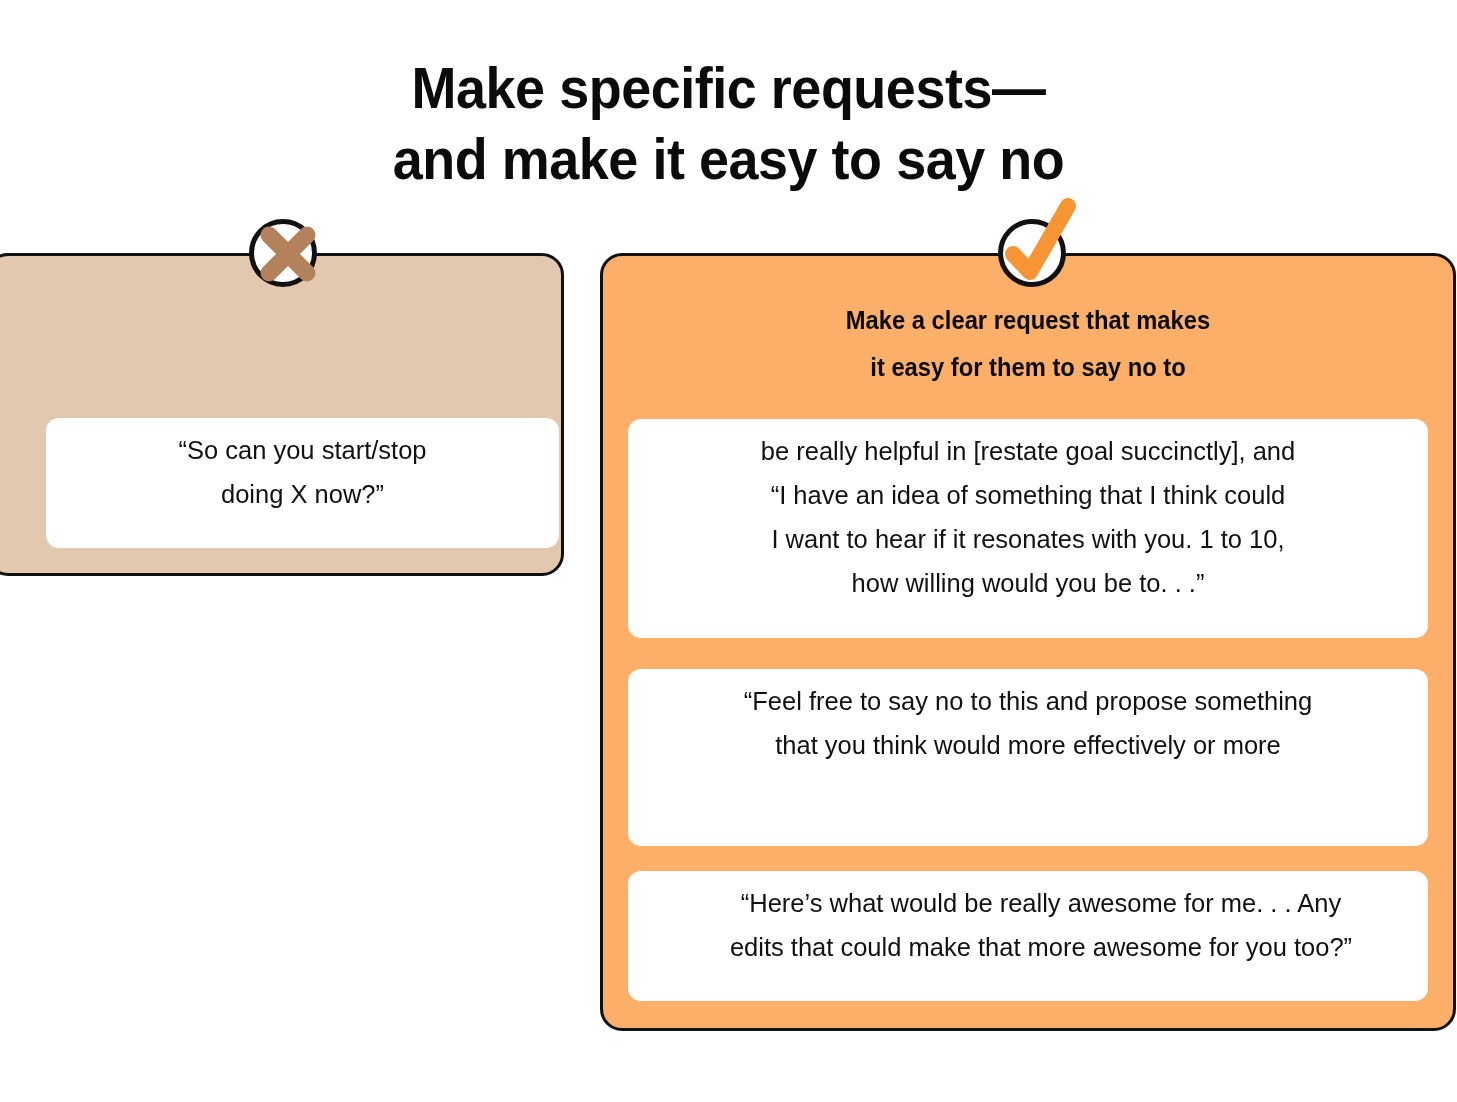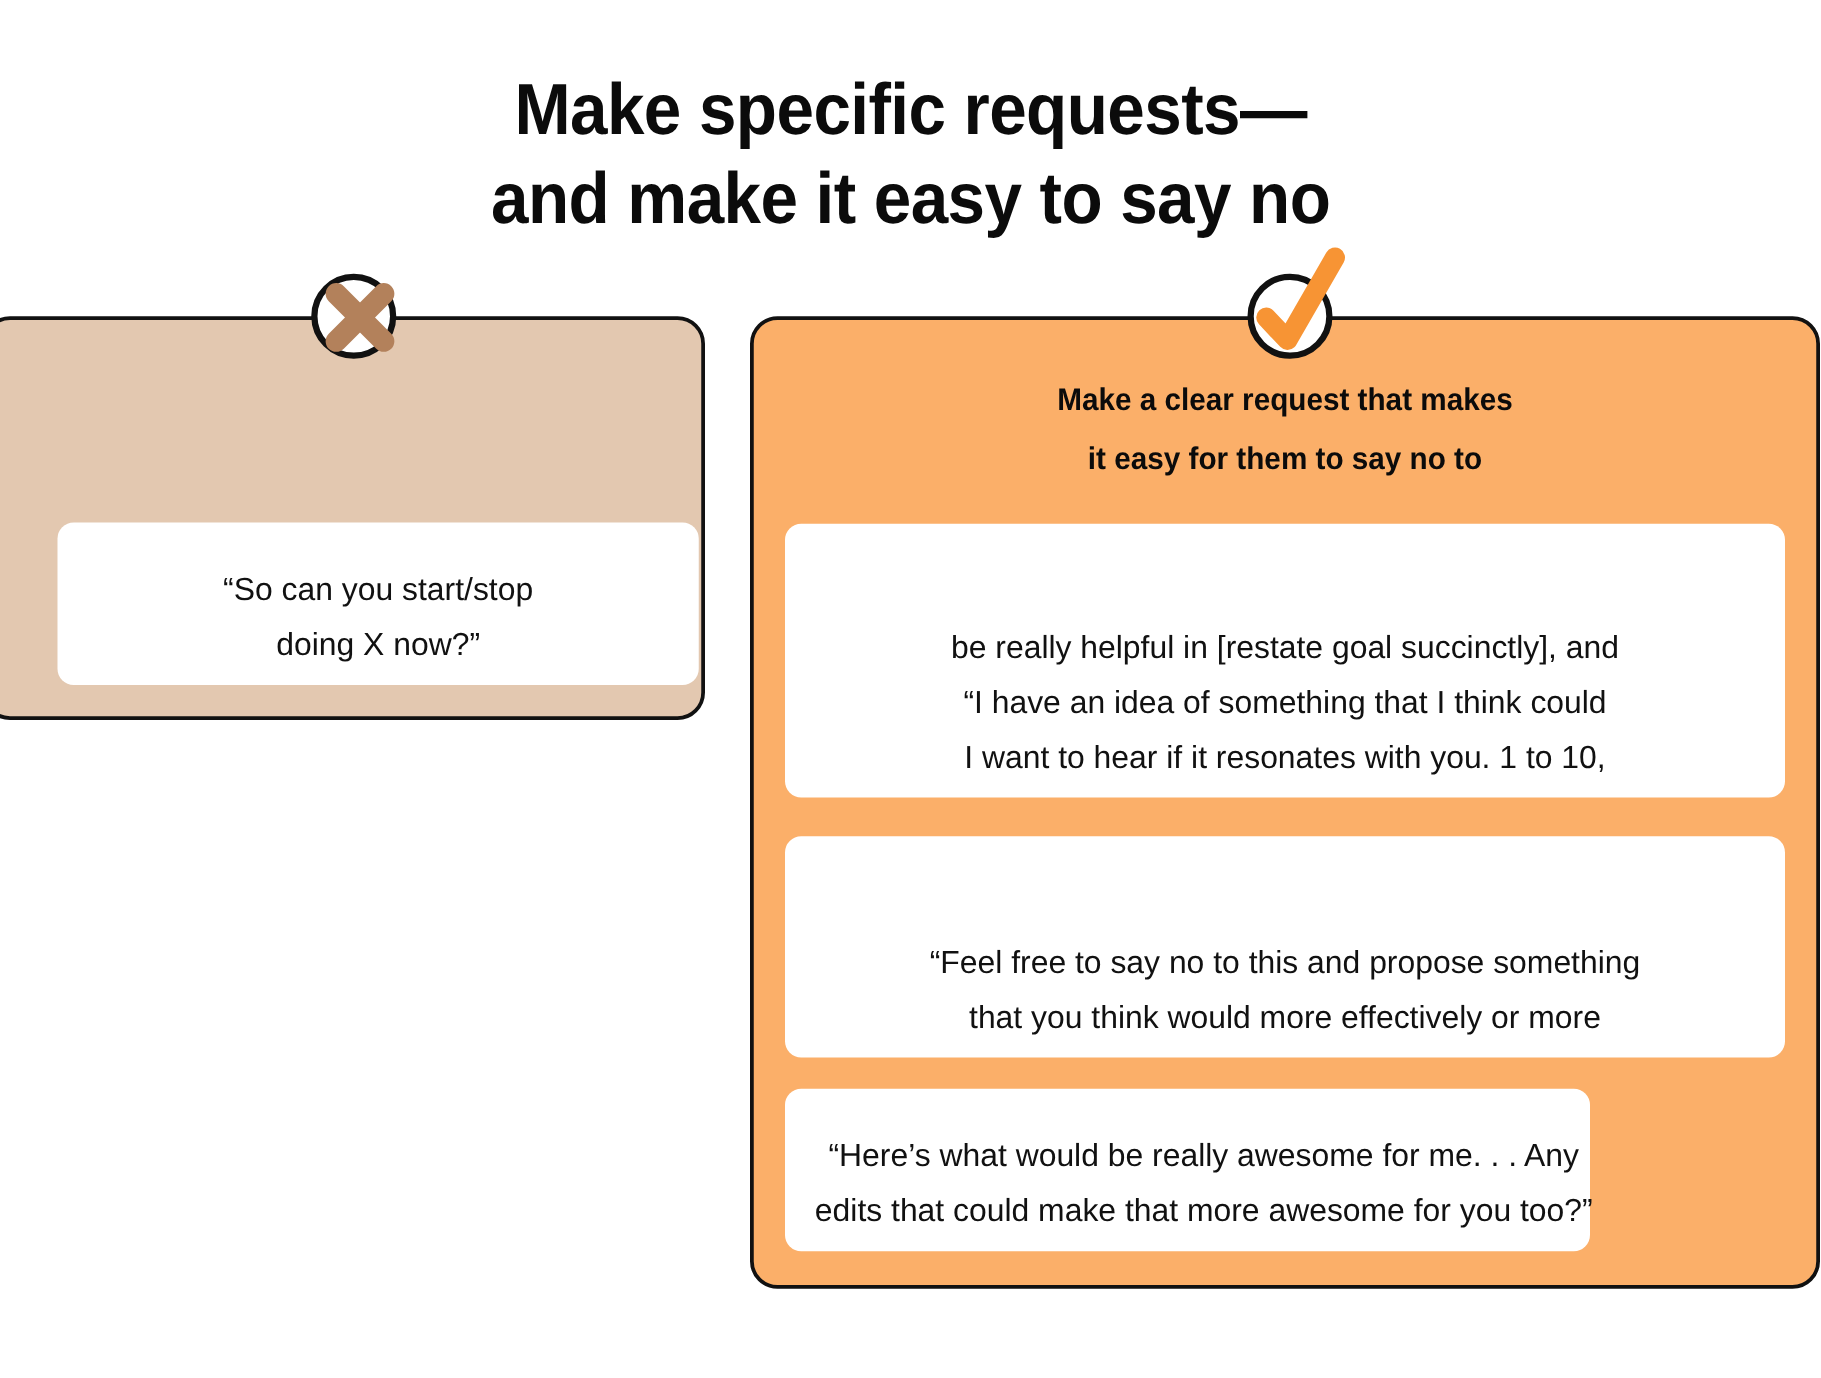--- a/index.html
+++ b/index.html
@@ -97,37 +97,37 @@
   .heading-left { top: 297px; }
   .heading-right { top: 297px; }
 
   
   .quote {
     position: absolute;
     box-sizing: border-box;
     background: #ffffff;
     border-radius: 13px;
     display: flex;
-    align-items: flex-end;
+    align-items: flex-start;
     justify-content: center;
     text-align: center;
     color: #111111;
     font-family: "Liberation Sans", sans-serif;
     font-weight: 400;
     font-size: 25.5px;
     line-height: 44px;
     padding: 10px 22px;
   }
   .quote .qline { display: block; white-space: nowrap; }
 
   .quote-left   { left: 46px;  top: 418px; width: 513px; height: 130px; }
 
   .quote-r1 { left: 628px; top: 419px; width: 800px; height: 219px; }
   .quote-r2 { left: 628px; top: 669px; width: 800px; height: 177px; }
-  .quote-r3 { left: 628px; top: 871px; width: 644px; height: 130px; padding-left: 48px; }
+  .quote-r3 { left: 628px; top: 871px; width: 800px; height: 130px; padding-left: 48px; }
 </style>
 </head>
 <body>
 
 <div class="title">
   <span class="tline">Make specific requests—</span>
   <span class="tline">and make it easy to say no</span>
 </div>
 
 <div class="card card-left"></div>
@@ -158,20 +158,21 @@
 <div class="card-heading heading-right" style="left:600px;width:856px;">
   <span class="hline">Make a clear request that makes</span>
   <span class="hline">it easy for them to say no to</span>
 </div>
 
 <div class="quote quote-r1">
   <div>
     <span class="qline">be really helpful in [restate goal succinctly], and</span>
     <span class="qline">“I have an idea of something that I think could</span>
     <span class="qline">I want to hear if it resonates with you. 1 to 10,</span>
+    <span class="qline">how willing would you be to. . .”</span>
   </div>
 </div>
 
 <div class="quote quote-r2">
   <div>
     <span class="qline">“Feel free to say no to this and propose something</span>
     <span class="qline">that you think would more effectively or more</span>
   </div>
 </div>
 

